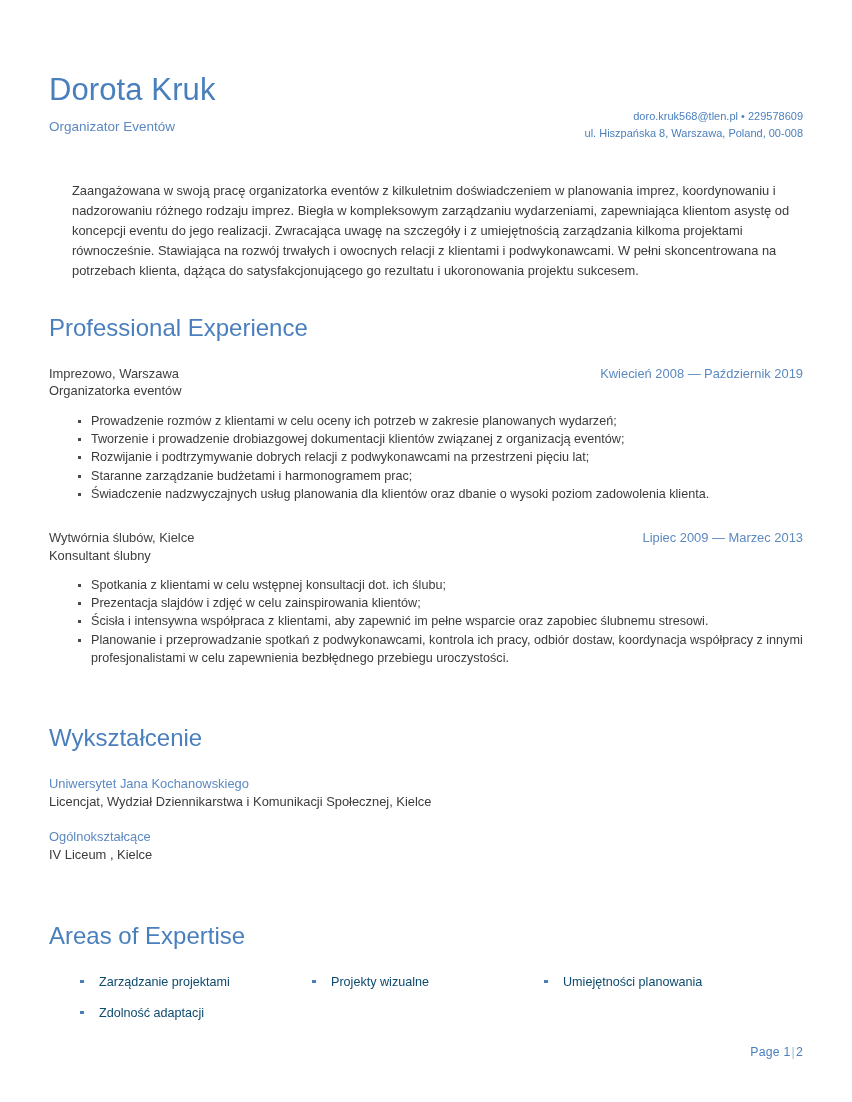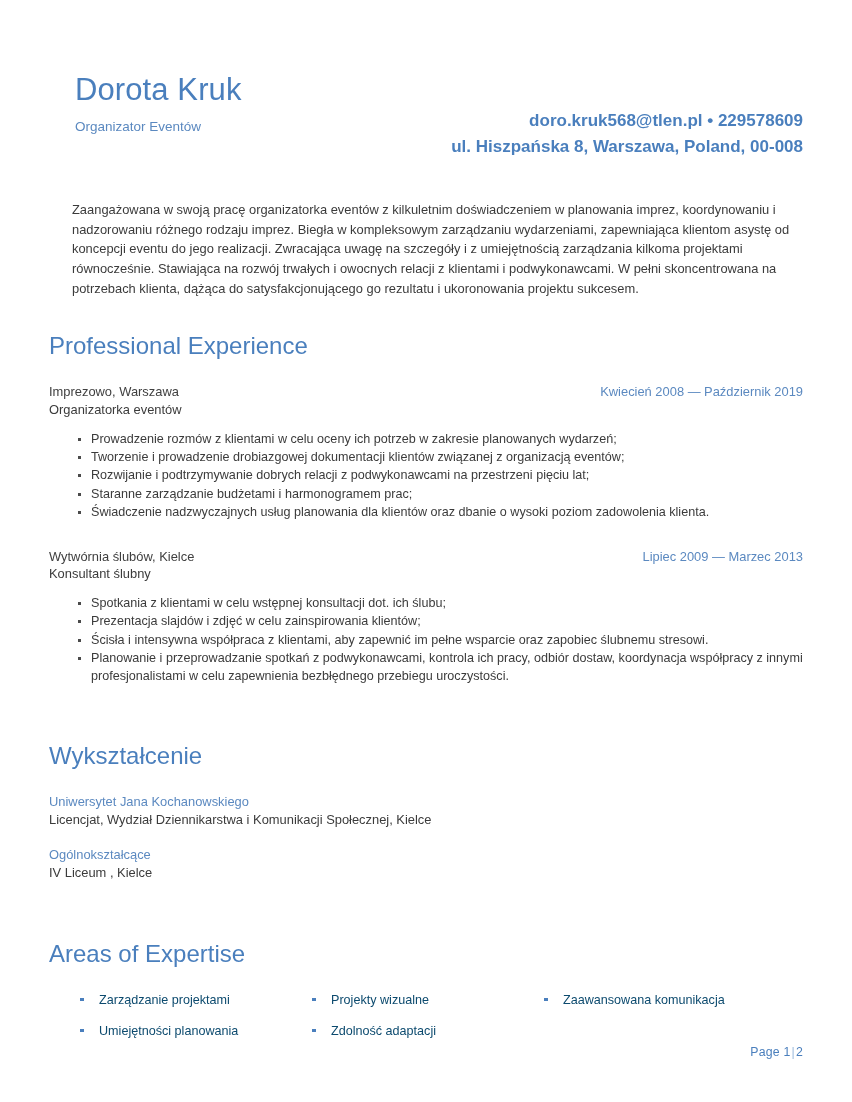--- a/index.html
+++ b/index.html
@@ -22,21 +22,20 @@
     box-sizing: border-box;
     padding: 0 49px;
   }
 
   
   .header {
     display: flex;
     align-items: flex-start;
     justify-content: space-between;
     padding-top: 73px;
-    margin-left: 26px;
   }
   .header-left { flex: 0 0 auto; }
   .name {
     font-size: 31px;
     font-weight: normal;
     color: #4a7fbd;
     line-height: 1.08;
     letter-spacing: 0.1px;
     margin: 0;
     white-space: nowrap;
@@ -47,25 +46,24 @@
     margin-top: 13px;
     line-height: 1.2;
     white-space: nowrap;
   }
   .header-right {
     flex: 0 0 auto;
     text-align: right;
     padding-top: 35px;
   }
   .contact-line {
-    font-size: 17px;
+    font-size: 11px;
     color: #4a7fbd;
     line-height: 1.52;
     white-space: nowrap;
-    font-weight: bold;
   }
 
   
   .summary {
     margin-top: 40px;
     font-size: 12.9px;
     line-height: 1.54;
     color: #3b3b3b;
     text-align: left;
     margin-left: 23px;
@@ -247,21 +245,20 @@
       <div class="edu-school">Ogólnokształcące</div>
       <div class="edu-degree">IV Liceum , Kielce</div>
     </div>
   </div>
 
   <div class="section expertise">
     <h2 class="section-title">Areas of Expertise</h2>
     <div class="skills-grid">
       <div class="skill">Zarządzanie projektami</div>
       <div class="skill">Projekty wizualne</div>
-      <div class="skill span-rows">Zaawansowana komunikacja</div>
       <div class="skill">Umiejętności planowania</div>
       <div class="skill">Zdolność adaptacji</div>
     </div>
   </div>
 
   <div class="footer">
     <span>Page</span>
     <span>1</span><span class="sep">|</span><span>2</span>
   </div>
 

